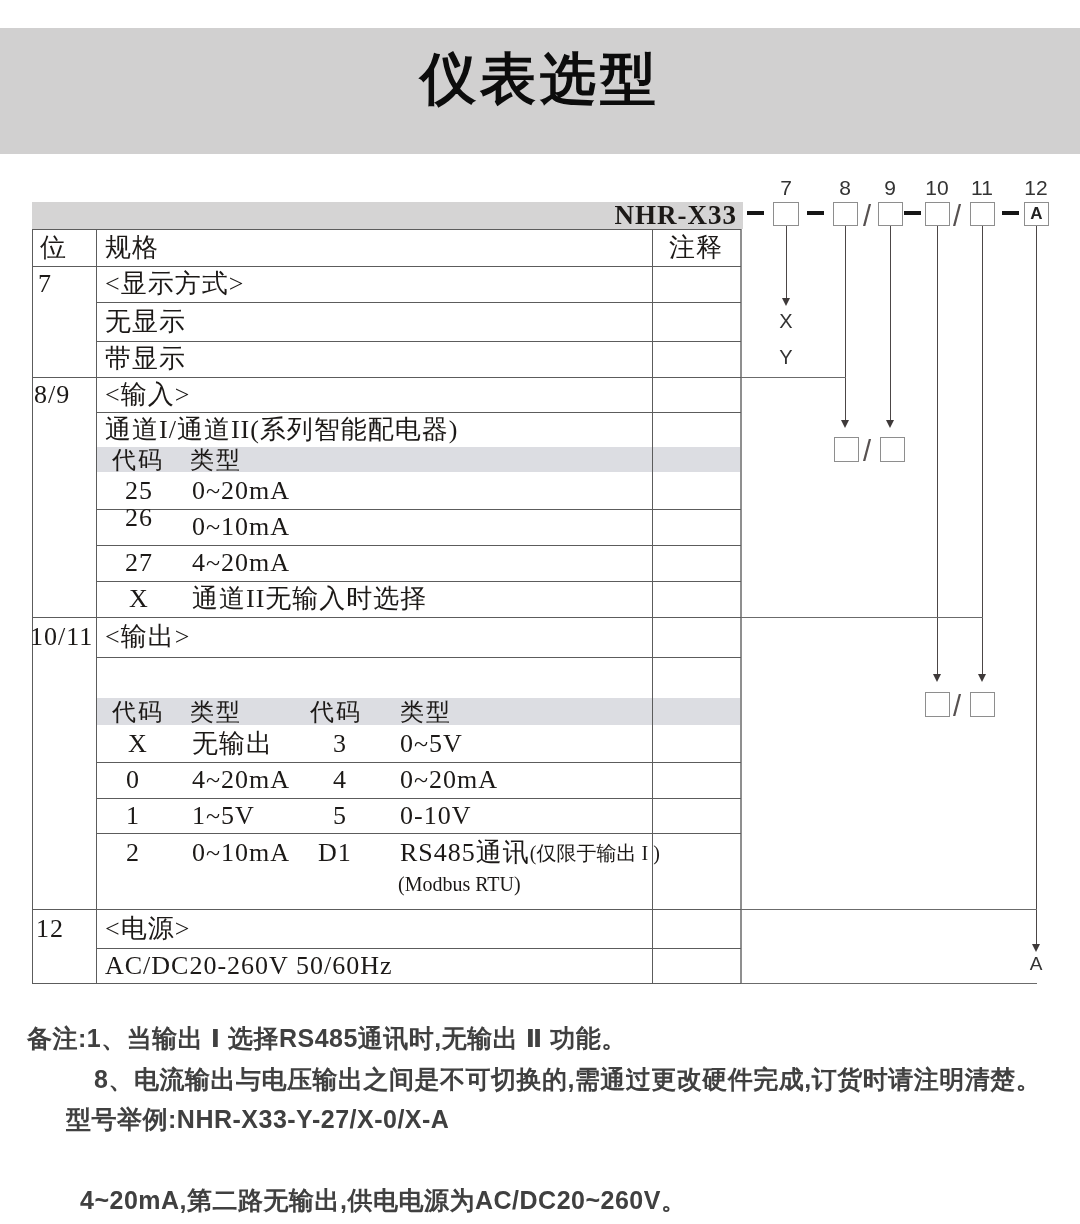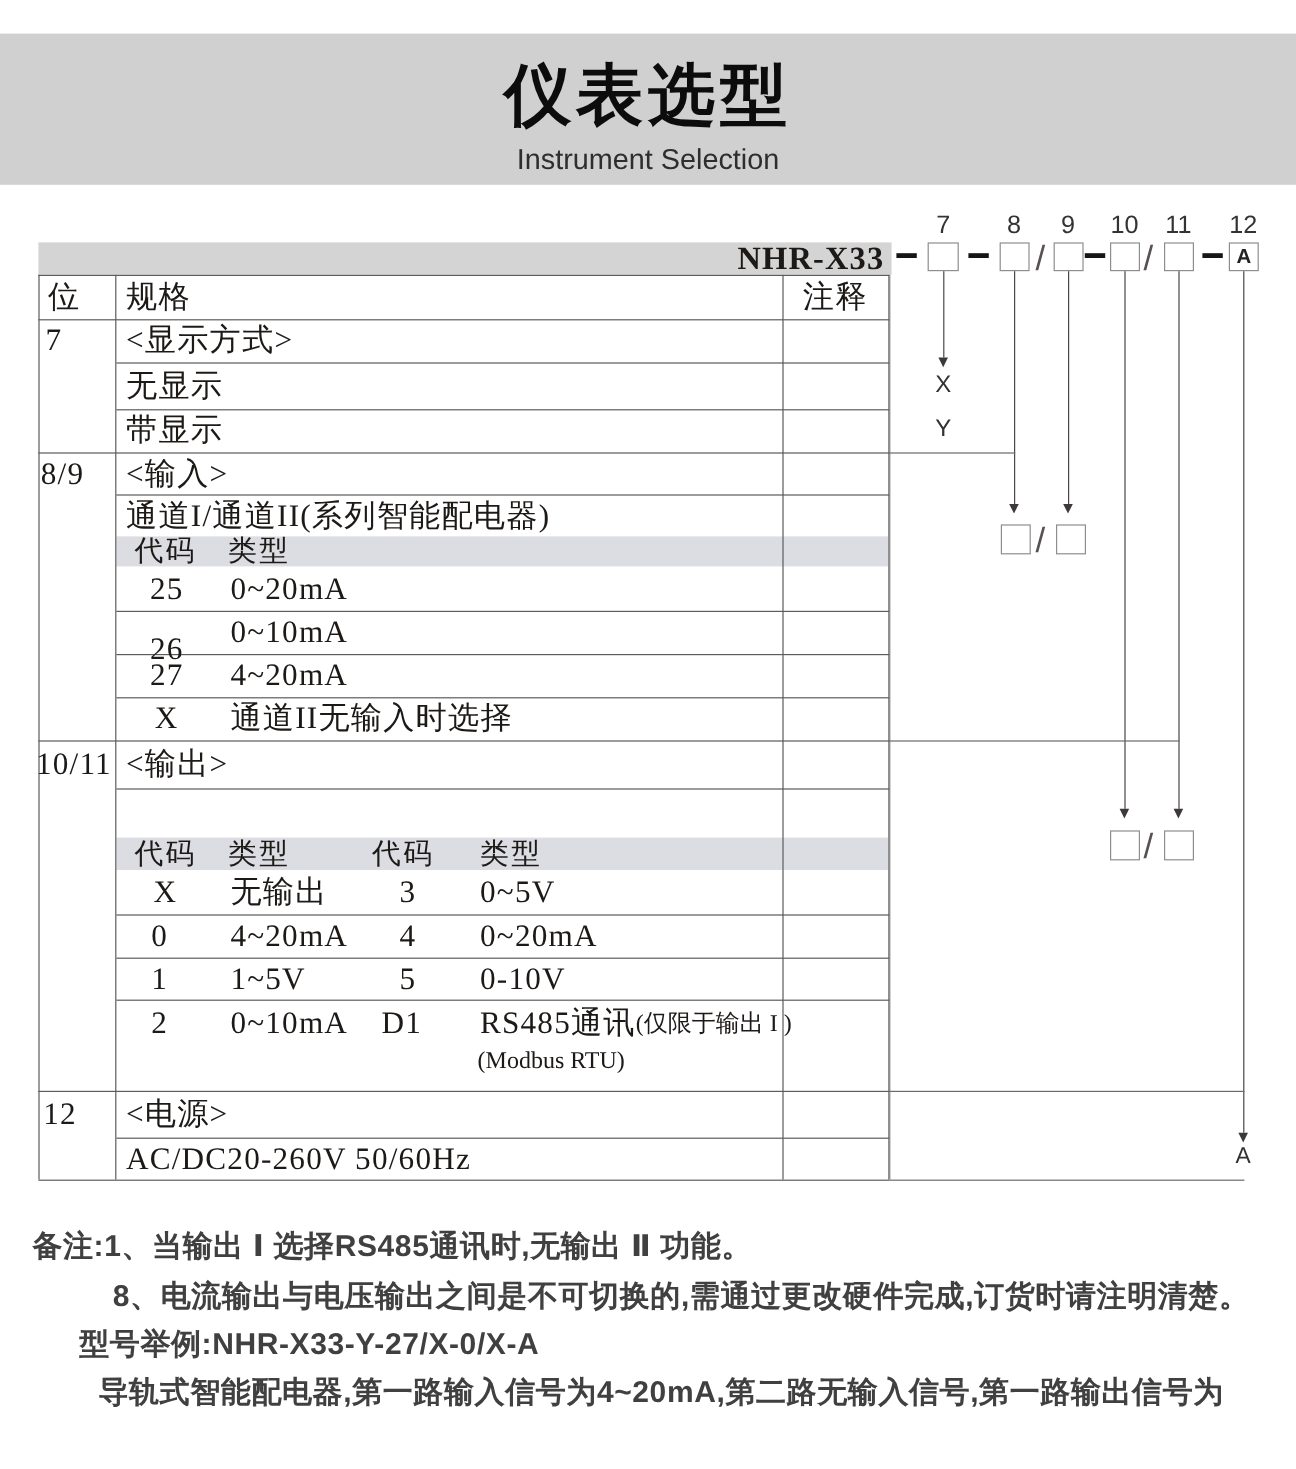--- a/index.html
+++ b/index.html
@@ -40,21 +40,20 @@
   .note{position:absolute;white-space:nowrap;font-family:"Liberation Sans","DejaVu Sans",sans-serif;
         font-size:25px;font-weight:600;color:#404040;letter-spacing:0.5px;}
 </style>
 </head>
 <body>
 
 <div class="page">
 
   <div class="hero">
     <h1>仪表选型</h1>
-    <div class="sub">Instrument Selection</div>
   </div>
 
   <div class="band"></div>
   <div class="t b" style="left:560px;top:202px;height:27px;width:177px;justify-content:flex-end;font-size:27px;">NHR-X33</div>
 
   <div class="shade" style="left:97px;top:447px;width:644px;height:25px;"></div>
   <div class="shade" style="left:97px;top:698px;width:644px;height:27px;"></div>
 
   <div class="vl" style="left:32px;top:229px;height:754px;"></div>
   <div class="vl" style="left:96px;top:229px;height:754px;"></div>
@@ -90,21 +89,21 @@
   <div class="t" style="left:105px;top:341px;height:36px;">带显示</div>
 
   <div class="t" style="left:34px;top:377px;height:35px;">8/9</div>
   <div class="t" style="left:105px;top:377px;height:35px;">&lt;输入&gt;</div>
   <div class="t" style="left:105px;top:412px;height:35px;">通道I/通道II(系列智能配电器)</div>
   <div class="t" style="left:112px;top:447px;height:25px;font-size:24px;letter-spacing:2px;">代码</div>
   <div class="t" style="left:190px;top:447px;height:25px;font-size:24px;letter-spacing:2px;">类型</div>
 
   <div class="t" style="left:125px;top:472px;height:37px;">25</div>
   <div class="t" style="left:192px;top:472px;height:37px;">0~20mA</div>
-  <div class="t" style="left:125px;top:523px;height:36px;">26</div>
+  <div class="t" style="left:125px;top:500px;height:36px;">26</div>
   <div class="t" style="left:192px;top:509px;height:36px;">0~10mA</div>
   <div class="t" style="left:125px;top:545px;height:36px;">27</div>
   <div class="t" style="left:192px;top:545px;height:36px;">4~20mA</div>
   <div class="t" style="left:129px;top:581px;height:36px;">X</div>
   <div class="t" style="left:192px;top:581px;height:36px;">通道II无输入时选择</div>
 
   <div class="t" style="left:30px;top:617px;height:40px;">10/11</div>
   <div class="t" style="left:105px;top:617px;height:40px;">&lt;输出&gt;</div>
   <div class="t" style="left:112px;top:698px;height:27px;font-size:24px;letter-spacing:2px;">代码</div>
   <div class="t" style="left:190px;top:698px;height:27px;font-size:24px;letter-spacing:2px;">类型</div>
@@ -185,15 +184,15 @@
   <div class="code-label" style="left:1016px;top:953px;font-size:19px;">A</div>
 
   <div class="ext" style="left:741px;top:377px;width:105px;"></div>
   <div class="ext" style="left:741px;top:617px;width:242px;"></div>
   <div class="ext" style="left:741px;top:909px;width:296px;"></div>
   <div class="ext" style="left:741px;top:983px;width:296px;"></div>
 
   <div class="note" style="left:27px;top:1022px;">备注:1、当输出 Ⅰ 选择RS485通讯时,无输出 Ⅱ 功能。</div>
   <div class="note" style="left:94px;top:1063px;">8、电流输出与电压输出之间是不可切换的,需通过更改硬件完成,订货时请注明清楚。</div>
   <div class="note" style="left:66px;top:1103px;">型号举例:NHR-X33-Y-27/X-0/X-A</div>
-  <div class="note" style="left:82px;top:1143px;">导轨式智能配电器,第一路输入信号为4~20mA,第二路无输入信号,第一路输出信号为</div>
+  <div class="note" style="left:80px;top:1184px;">4~20mA,第二路无输出,供电电源为AC/DC20~260V。</div>
 
 </div>
 
 </body></html>

